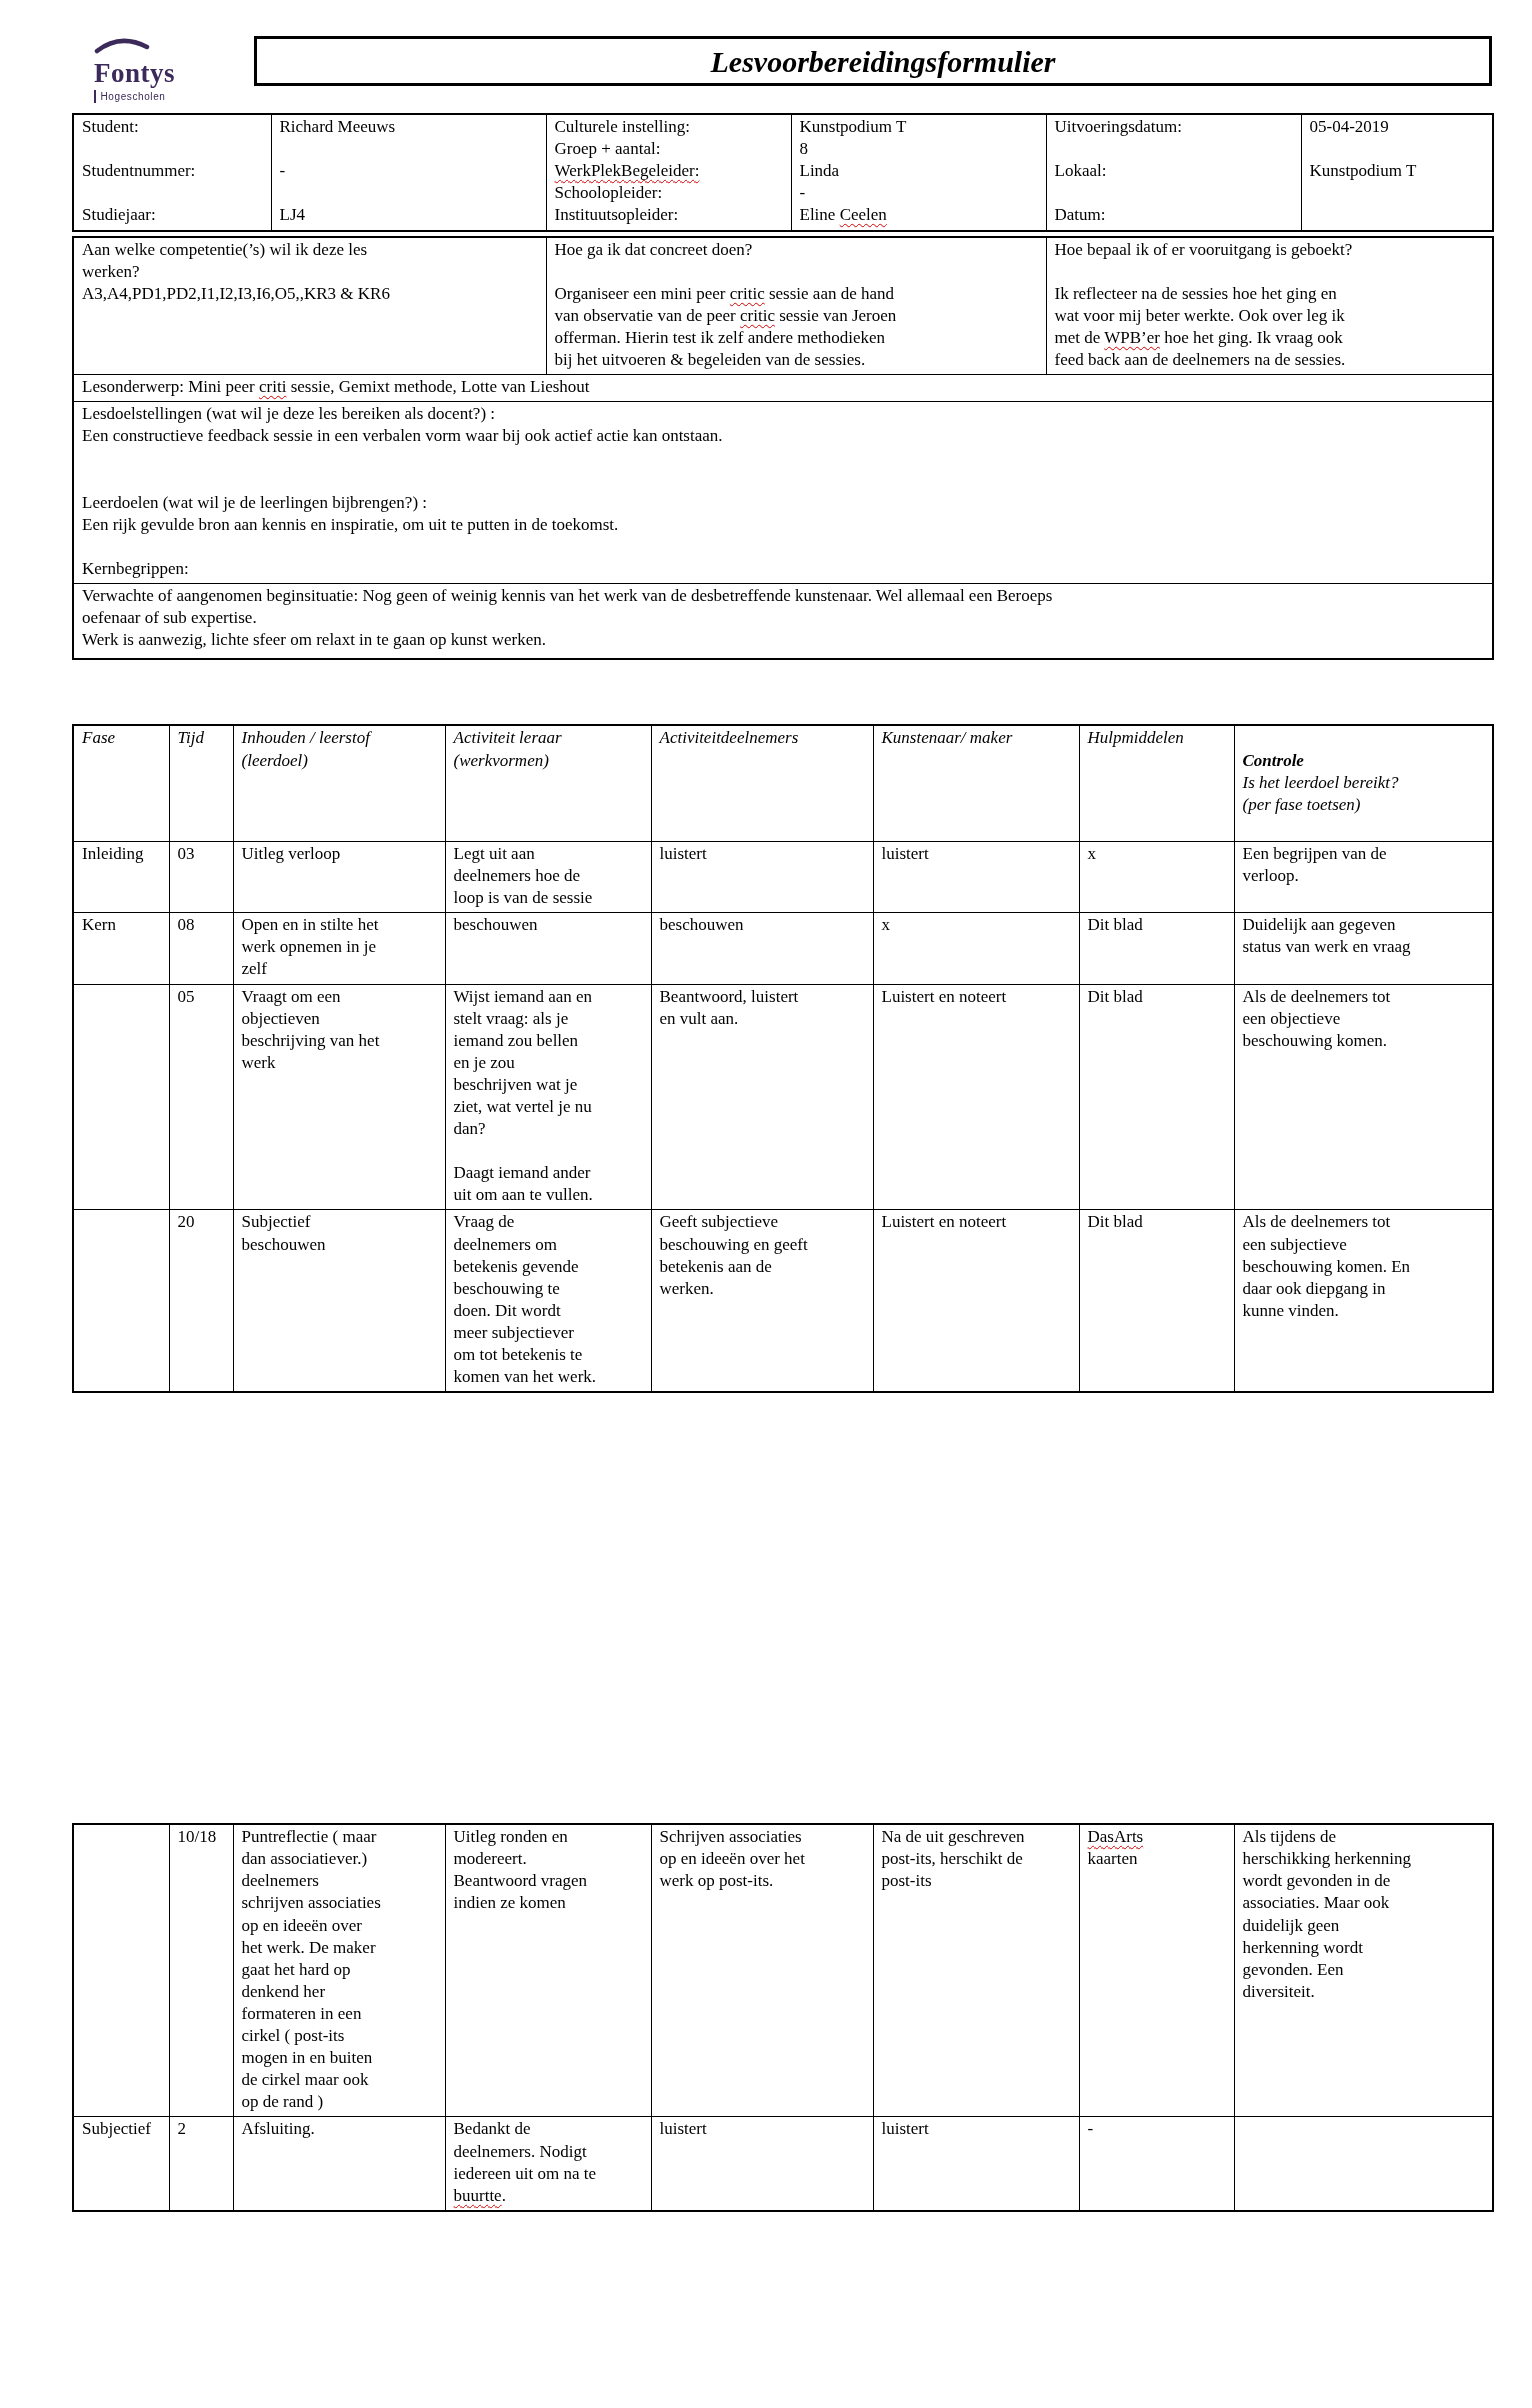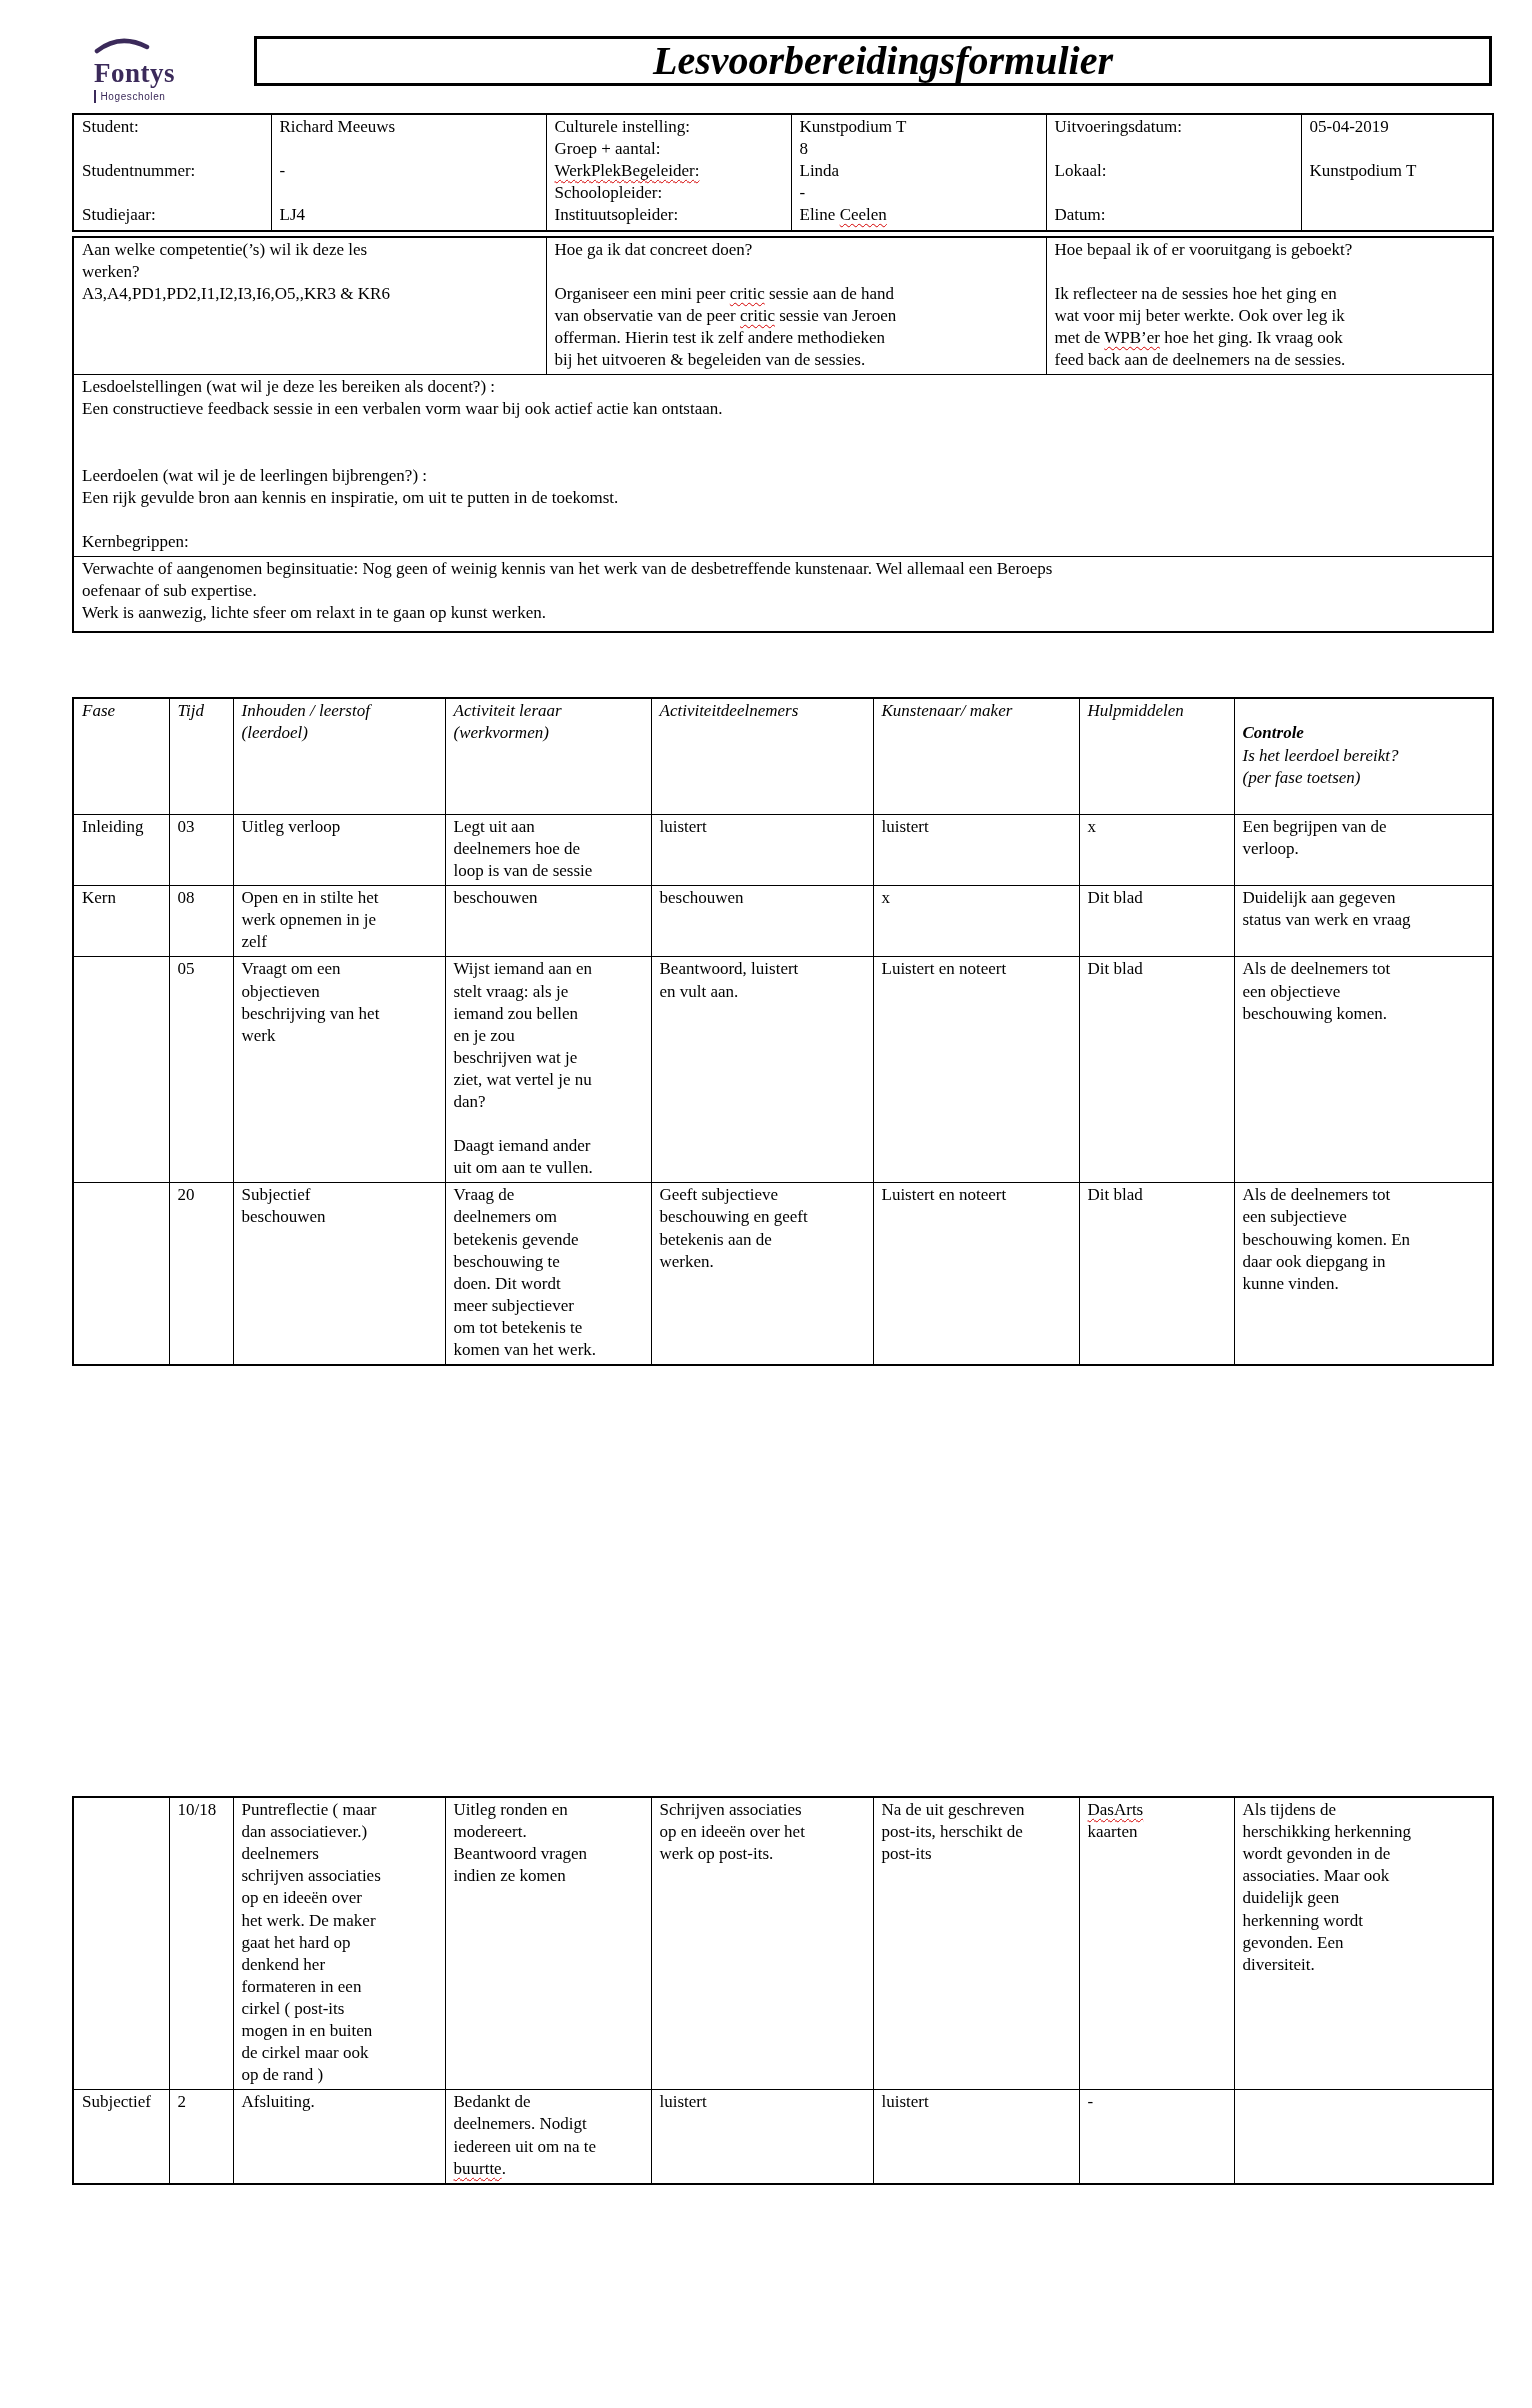--- a/index.html
+++ b/index.html
@@ -21,21 +21,21 @@
     font-weight: bold; font-size: 27px; color: #3b2a5a; line-height: 1.0;
     letter-spacing: 0.5px;
   }
   .logo-sub-row { display: flex; align-items: center; margin-top: 3px; }
   .logo-bar { display: inline-block; width: 1.5px; height: 13px; background: #3b2a5a; margin-right: 5px; }
   .logo-sub { font-family: "Liberation Sans", sans-serif; font-size: 10px; color: #3b2a5a; letter-spacing: 0.6px; }
   .title-box {
     flex: 1; border: 3px solid #000; height: 50px; margin-left: 14px;
     display: flex; align-items: center; justify-content: center;
   }
-  .title { font-size: 40px; font-weight: bold; font-style: italic; font-family: "Liberation Serif", serif; margin-left: 20px; }
+  .title { font-size: 30px; font-weight: bold; font-style: italic; font-family: "Liberation Serif", serif; margin-left: 20px; }
 
   
   table.grid { border-collapse: collapse; table-layout: fixed; width: 1420px; border: 2px solid #000; }
   table.grid td, table.grid th {
     border: 1px solid #000;
     vertical-align: top;
     text-align: left;
     padding: 1px 8px 3px 8px;
     white-space: pre-line;
     font-weight: normal;
@@ -141,20 +141,23 @@
 Organiseer een mini peer <span class="misspelled">critic</span> sessie aan de hand
 van observatie van de peer <span class="misspelled">critic</span> sessie van Jeroen
 offerman. Hierin test ik zelf andere methodieken
 bij het uitvoeren &amp; begeleiden van de sessies.</td>
       <td class="bold">Hoe bepaal ik of er vooruitgang is geboekt?
 
 Ik reflecteer na de sessies hoe het ging en
 wat voor mij beter werkte. Ook over leg ik
 met de <span class="misspelled">WPB’er</span> hoe het ging. Ik vraag ook
 feed back aan de deelnemers na de sessies.</td>
+    </tr>
+    <tr>
+      <td class="bold" colspan="3">Lesonderwerp: Mini peer <span class="misspelled">criti</span> sessie, Gemixt methode, Lotte van Lieshout</td>
     </tr>
     <tr>
       <td class="bold h-lesdoel" colspan="3">Lesdoelstellingen (wat wil je deze les bereiken als docent?) :
 Een constructieve feedback sessie in een verbalen vorm waar bij ook actief actie kan ontstaan.
 
 
 Leerdoelen (wat wil je de leerlingen bijbrengen?) :
 Een rijk gevulde bron aan kennis en inspiratie, om uit te putten in de toekomst.
 
 Kernbegrippen:</td>

